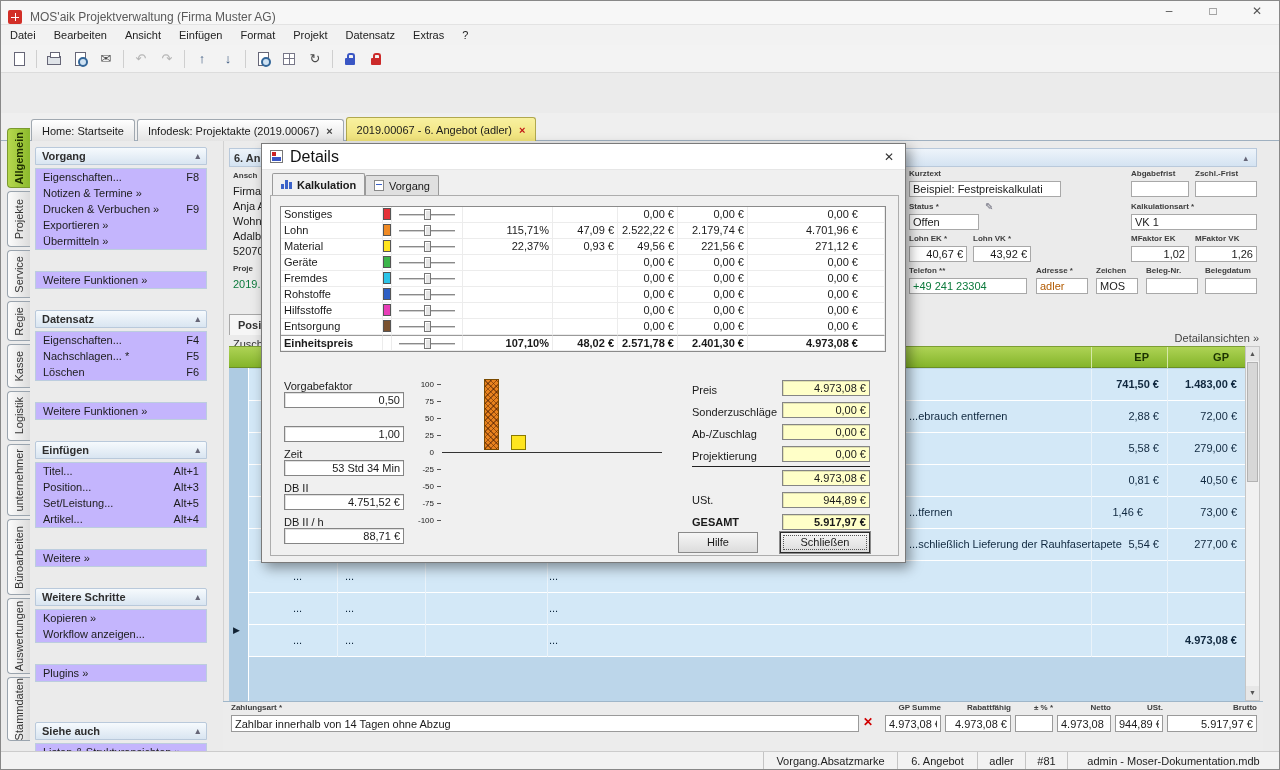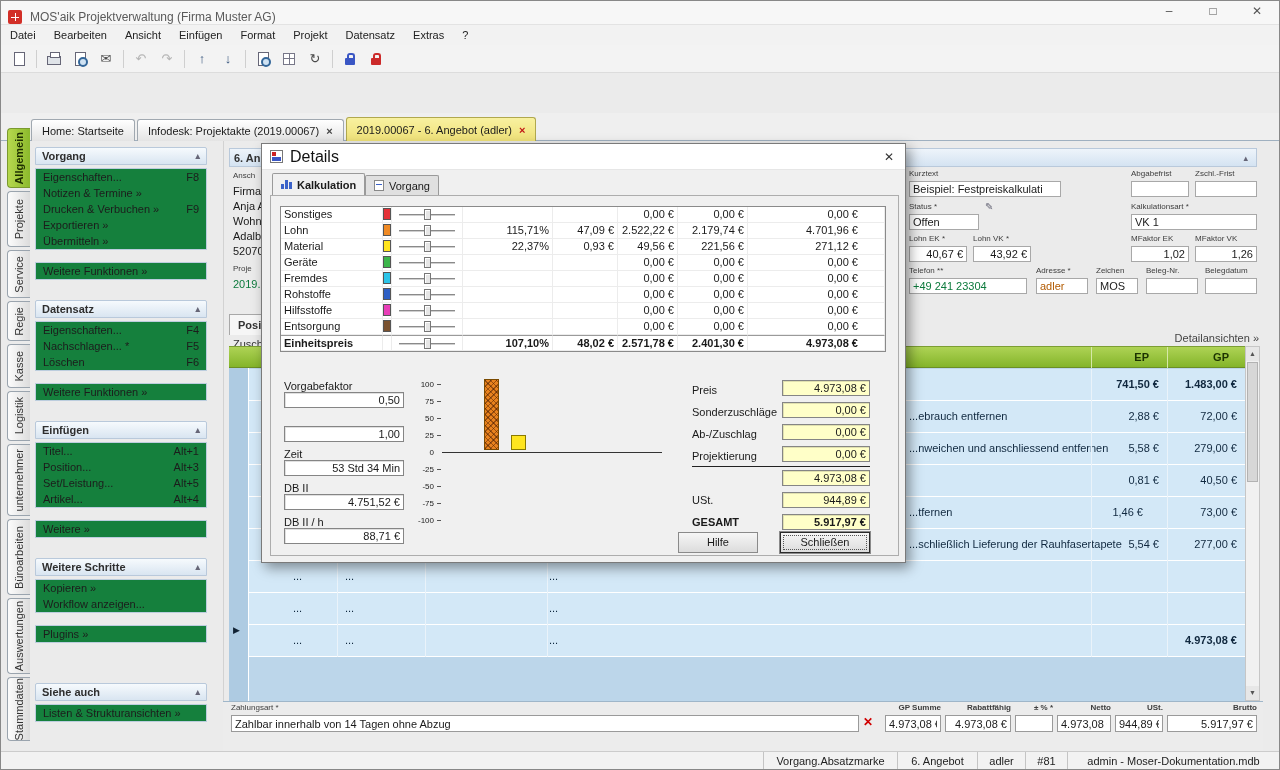--- a/index.html
+++ b/index.html
@@ -1,20 +1,20 @@
 <!DOCTYPE html>
 <html><head>
 <meta charset="utf-8">
 <style>
   *{margin:0;padding:0;box-sizing:border-box}
   html,body{background:#555}
   #screen{position:relative;width:1280px;height:770px;overflow:hidden;background:#ebebeb;
     font-family:"Liberation Sans",sans-serif;font-size:11px;color:#1a1a1a;border:1px solid #888}
   .a{position:absolute}
-  .f8{font-weight:normal;font-size:8px;color:#3d3d3d}
+  .f8{font-weight:bold;font-size:8px;color:#3d3d3d}
   .b{font-weight:bold}
   .rt{text-align:right}
   input{font-family:"Liberation Sans",sans-serif;font-size:11px;color:#1a1a1a;outline:none}
 
   
   .titlebar{left:0;top:0;width:100%;height:24px;background:#f7f7f7;display:flex;align-items:flex-end;border-bottom:1px solid #e3e3e3}
   .appicon{width:14px;height:14px;background:#d22f27;border-radius:2px;margin-left:7px;position:relative}
   .appicon::after{content:'';position:absolute;inset:3px;background:
     linear-gradient(#fff,#fff) 0 50%/100% 1px no-repeat,
     linear-gradient(#fff,#fff) 50% 0/1px 100% no-repeat}
@@ -57,21 +57,21 @@
   .vtab{width:23px;border:1px solid #9aa4ae;border-right:none;border-radius:4px 0 0 4px;
     background:linear-gradient(90deg,#fcfcfc,#dcdcdc);display:flex;align-items:center;justify-content:center;color:#333}
   .vtab span{writing-mode:vertical-rl;transform:rotate(180deg);white-space:nowrap;font-size:11px}
   .vtab.active{background:linear-gradient(90deg,#b6d84e,#8bb92c);border-color:#7a9a2e;color:#1e2f00;font-weight:bold}
 
   
   .sidebar{left:34px;top:146px;width:172px}
   .shead{height:18px;line-height:16px;background:linear-gradient(#f6fafd,#d9e5f1);border:1px solid #b9c9db;border-radius:2px 2px 0 0;
     padding:0 6px;font-weight:bold;color:#2e2e2e;display:flex;justify-content:space-between;margin-bottom:3px}
   .shead .car{color:#667;font-size:9px}
-  .sbox{background:#15803d;border:1px solid #bccdde;margin-bottom:12px}
+  .sbox{background:#c4b5fd;border:1px solid #bccdde;margin-bottom:21px}
   .sitem{height:16px;line-height:16px;padding:0 7px;display:flex;justify-content:space-between;color:#1c1c1c}
   .ssec{margin-bottom:20px}
   .ssec.last{margin-top:40px}
 
   
   .vdiv{left:222px;top:140px;width:1px;height:610px;background:#d2d2d2}
   .formhead{left:228px;top:147px;width:1028px;height:19px;background:linear-gradient(#eef4fa,#d4e3f2);border:1px solid #b9c9db;
     display:flex;justify-content:space-between;align-items:center;padding:0 8px 0 4px;font-weight:bold;color:#333}
   .formhead .car{color:#667;font-size:9px;font-weight:normal}
   .field{position:absolute;height:16px;background:#fff;border:1px solid #a8a8a8;padding:0 3px;line-height:14px}
@@ -458,21 +458,20 @@
     <span style="left:660px"></span>
     <span class="b" style="right:86px">741,50 €</span>
     <span class="b" style="right:8px">1.483,00 €</span>
   </div>
   <div class="grow" style="top:400px">
     <span style="left:660px">...ebrauch entfernen</span>
     <span style="right:86px">2,88 €</span>
     <span style="right:8px">72,00 €</span>
   </div>
   <div class="grow" style="top:432px">
-    <span style="left:660px">...nweichen und anschliessend entfernen</span>
     <span style="right:86px">5,58 €</span>
     <span style="right:8px">279,00 €</span>
   </div>
   <div class="grow" style="top:464px">
     <span style="left:660px"></span>
     <span style="right:86px">0,81 €</span>
     <span style="right:8px">40,50 €</span>
   </div>
   <div class="grow" style="top:496px">
     <span style="left:660px">...tfernen</span>

